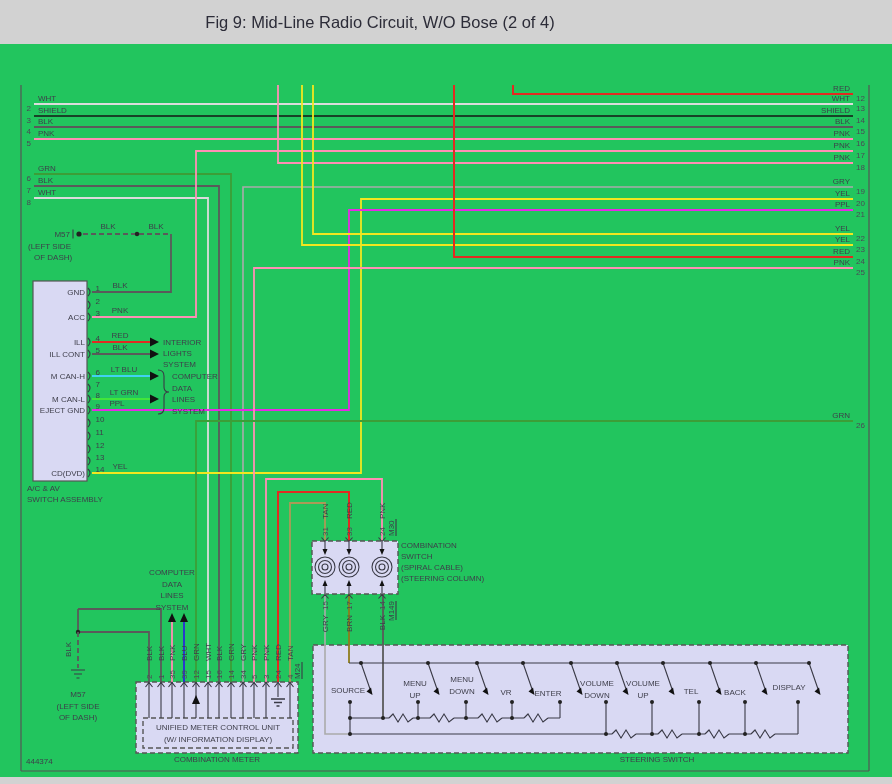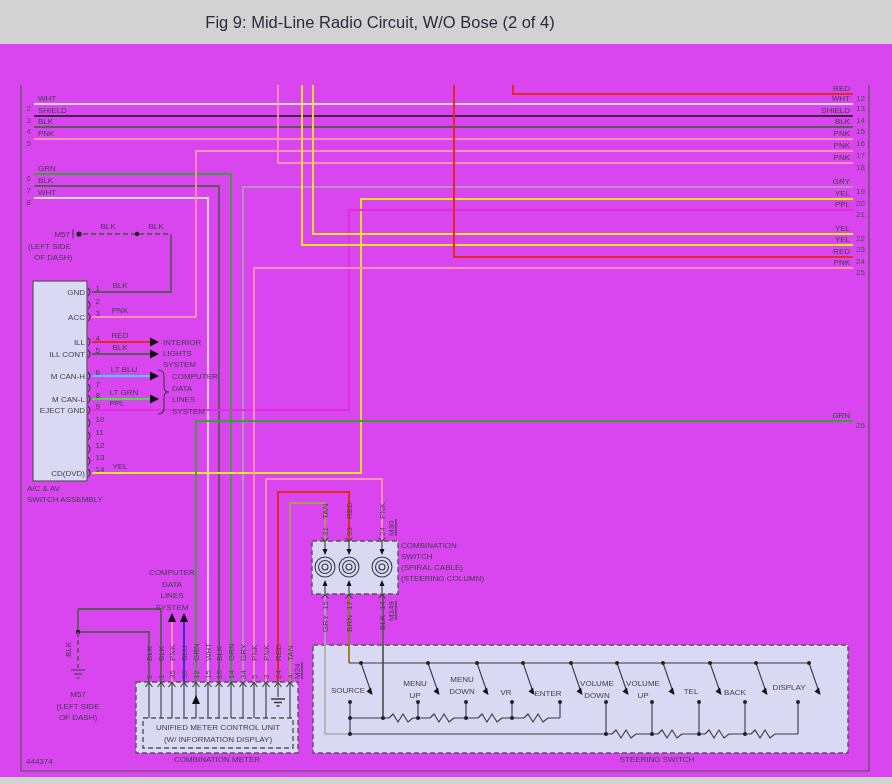--- a/index.html
+++ b/index.html
@@ -1,16 +1,16 @@
 <!DOCTYPE html>
 <html><head>
 <meta charset="utf-8">
 <style>
   html,body{margin:0;padding:0;background:#ffffff;}
-  .page{position:relative;width:892px;height:784px;background:#d946ef;overflow:hidden;}
+  .page{position:relative;width:892px;height:784px;background:#22c55e;overflow:hidden;}
   svg{display:block}
   text{font-family:"Liberation Sans",sans-serif;font-size:8px;fill:#3e3e4a}
   .t-title{font-size:16.5px;fill:#2c2c38}
   .t-num{fill:#4a4a56}
   .wire{fill:none;stroke-linecap:butt;stroke-linejoin:miter}
   .thin{fill:none;stroke:#3a3a46;stroke-width:1.1}
   .dash{stroke-dasharray:5,3}
   .pnk{stroke:#ff8fb5;stroke-width:1.8}
   .red{stroke:#e22a21;stroke-width:2}
   .yel{stroke:#f2e71f;stroke-width:1.8}

